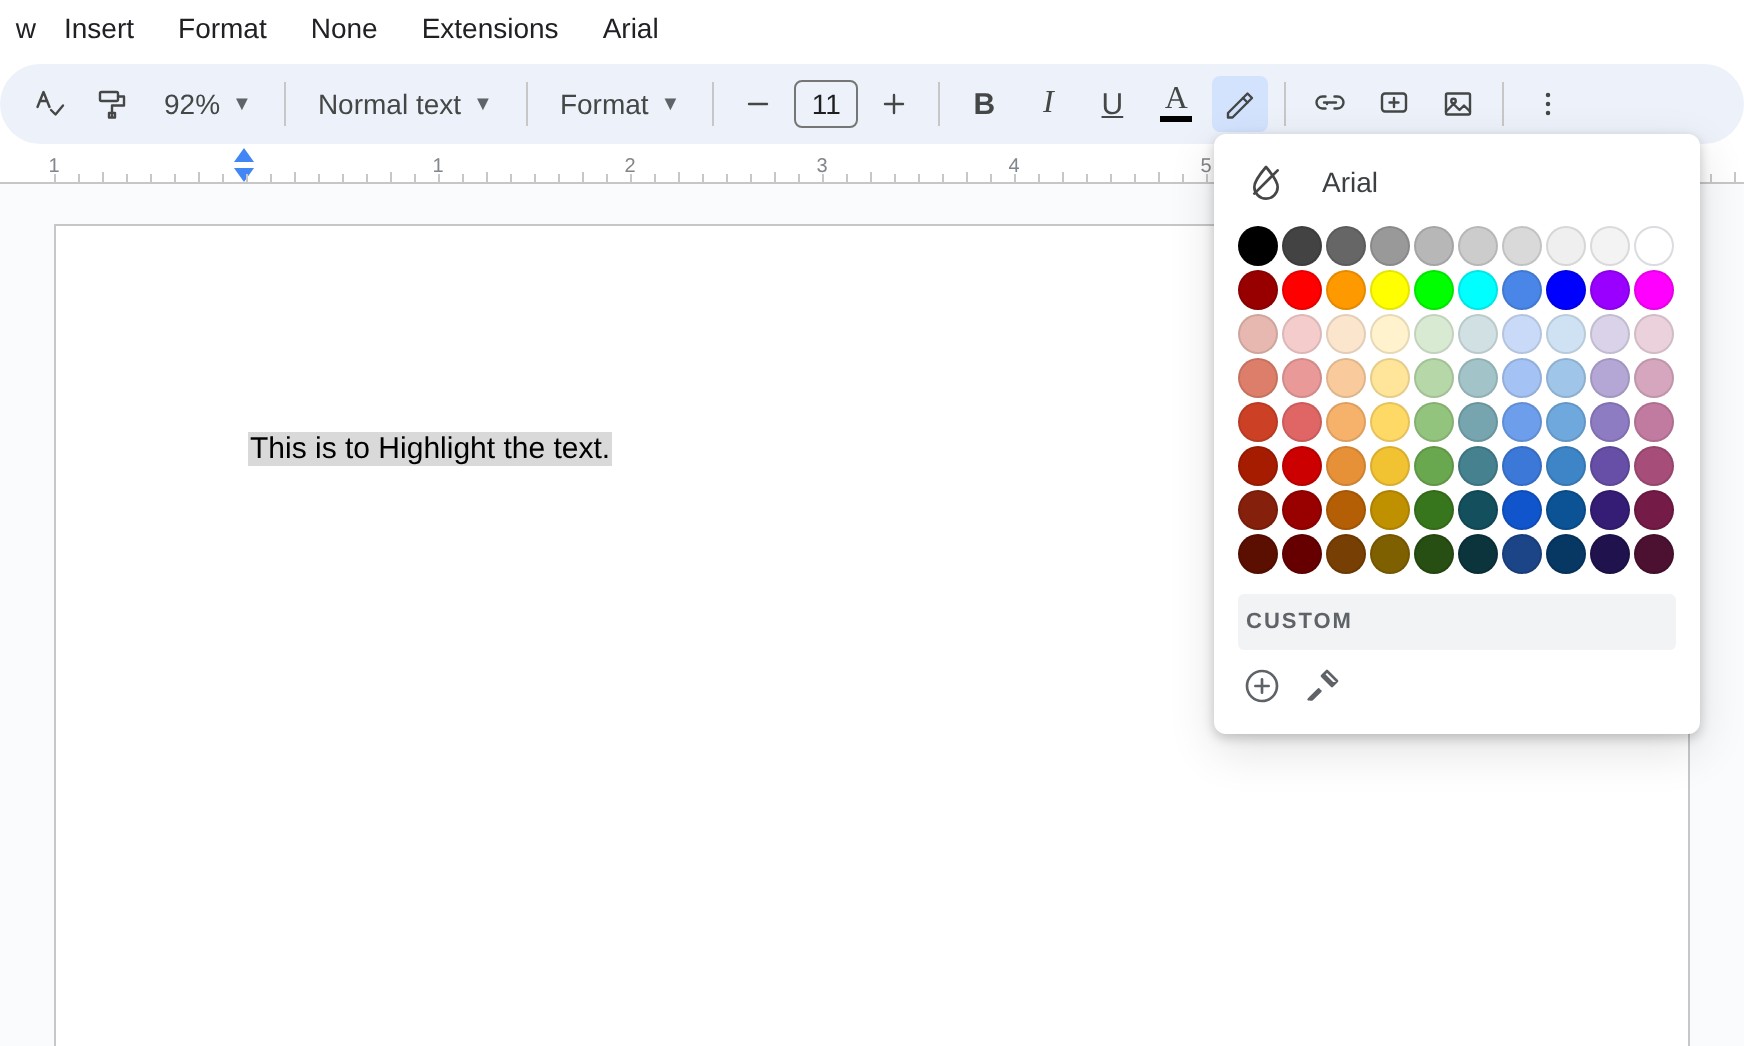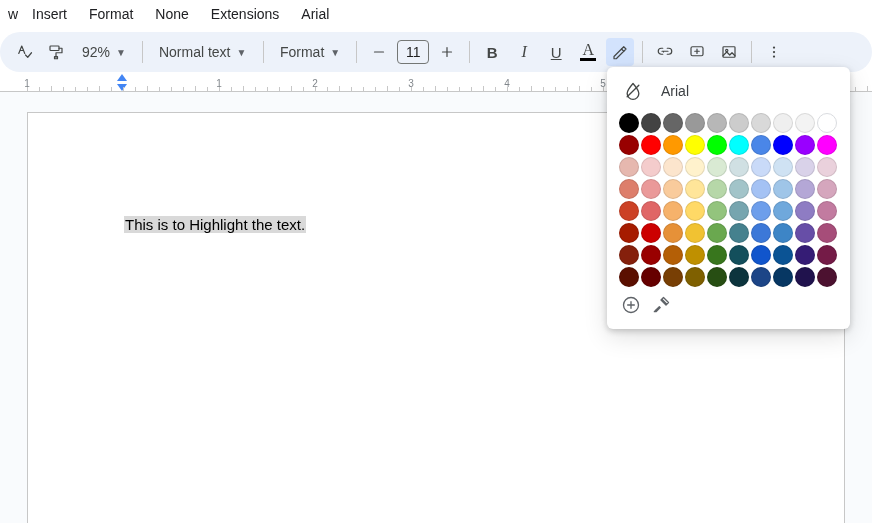--- a/index.html
+++ b/index.html
@@ -397,20 +397,21 @@
       <div class="sw" title="#783f04" style="background: rgb(120, 63, 4);"></div>
       <div class="sw" title="#7f6000" style="background: rgb(127, 96, 0);"></div>
       <div class="sw" title="#274e13" style="background: rgb(39, 78, 19);"></div>
       <div class="sw" title="#0c343d" style="background: rgb(12, 52, 61);"></div>
       <div class="sw" title="#1c4587" style="background: rgb(28, 69, 135);"></div>
       <div class="sw" title="#073763" style="background: rgb(7, 55, 99);"></div>
       <div class="sw" title="#20124d" style="background: rgb(32, 18, 77);"></div>
       <div class="sw" title="#4c1130" style="background: rgb(76, 17, 48);"></div>
     </div>
 
+  <div class="custom-hdr">CUSTOM</div>
   <div class="custom-row">
     <svg class="ci" viewBox="0 0 24 24">
       <circle cx="12" cy="12" r="9"></circle>
         <path d="M12 8v8M8 12h8"></path>
     </svg>
     <svg class="ci" viewBox="0 0 24 24">
       <path d="M4 20l6-6M13 5l6 6M15 3l6 6-3 3-6-6zM10 14l-5 5v1h1l5-5"></path>
     </svg>
   </div>
 </div>

